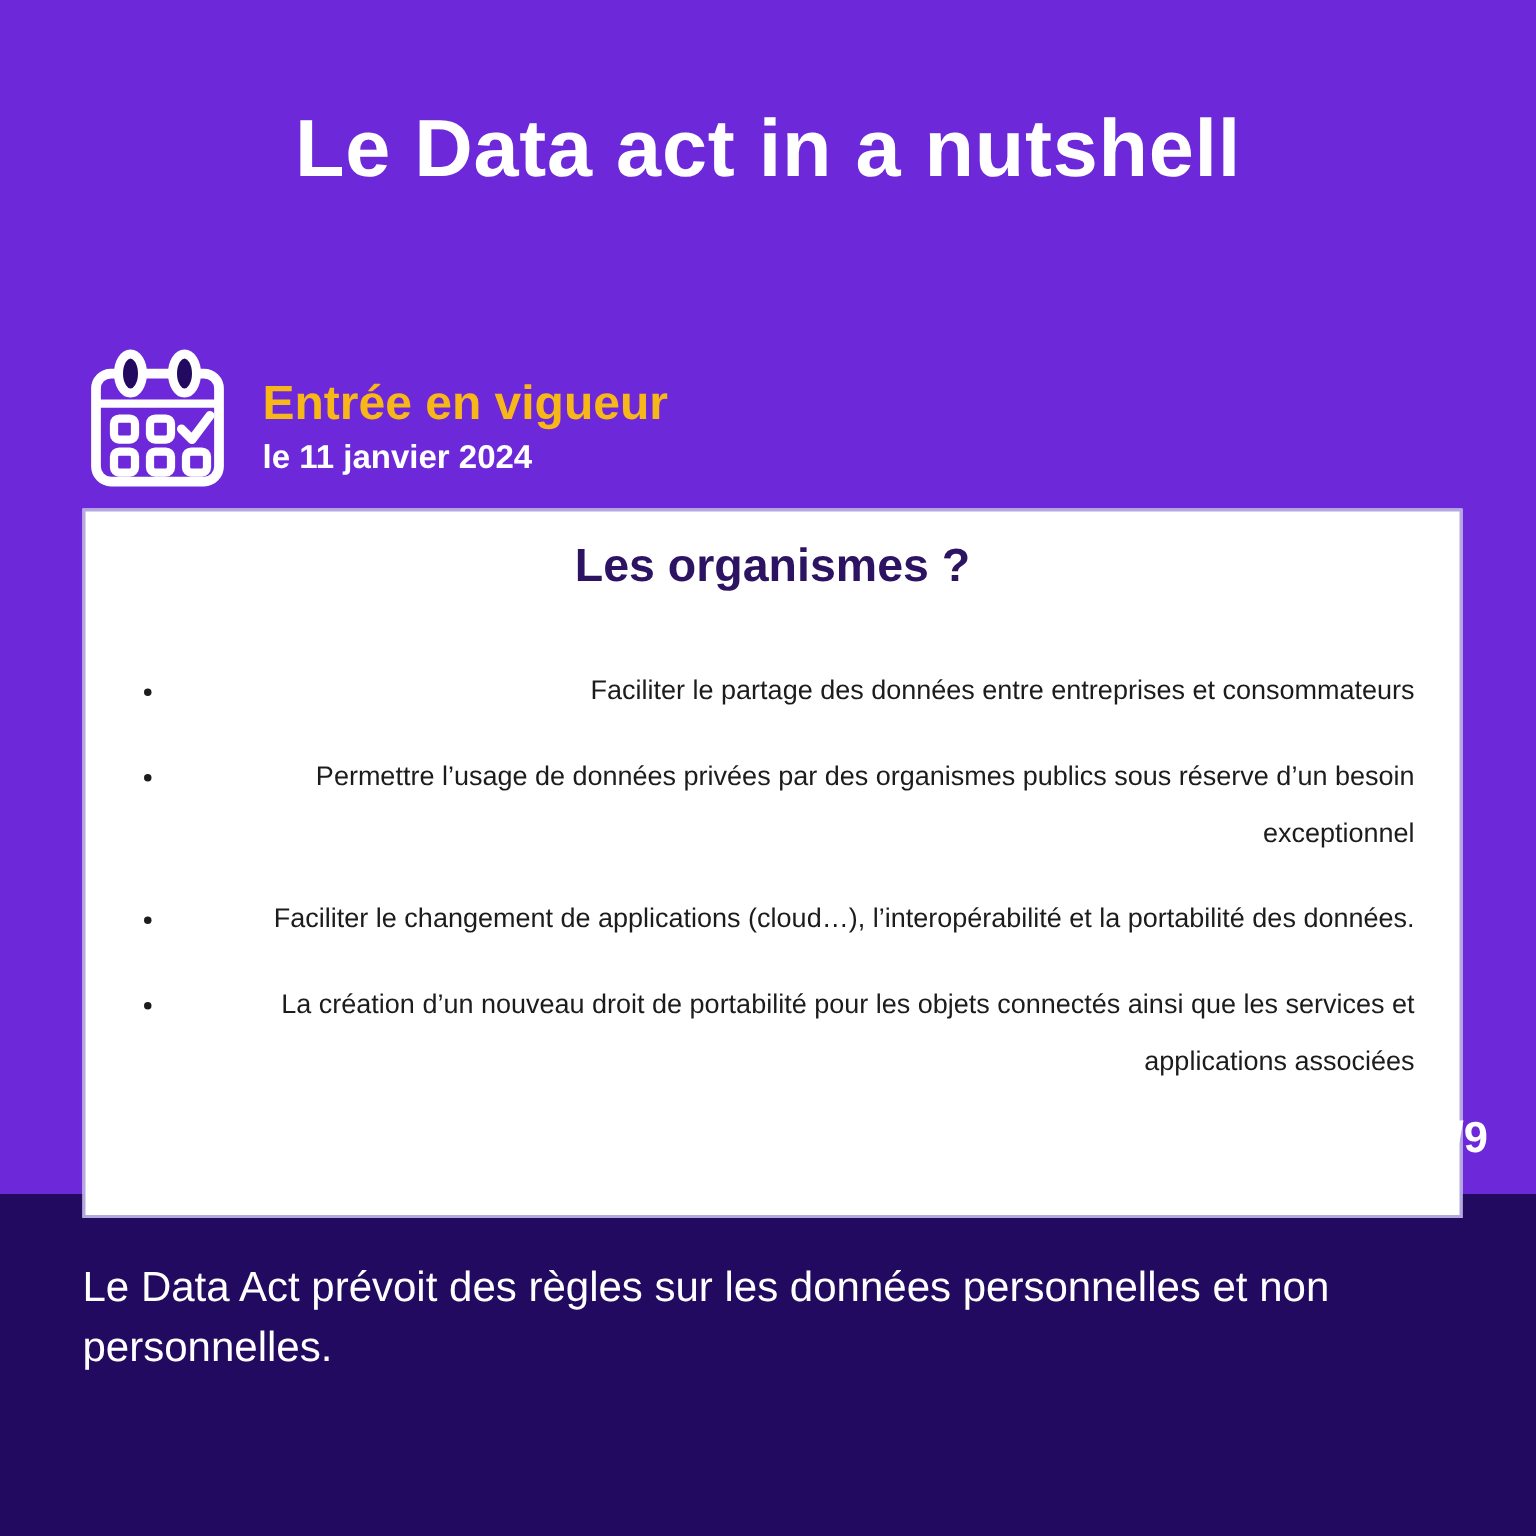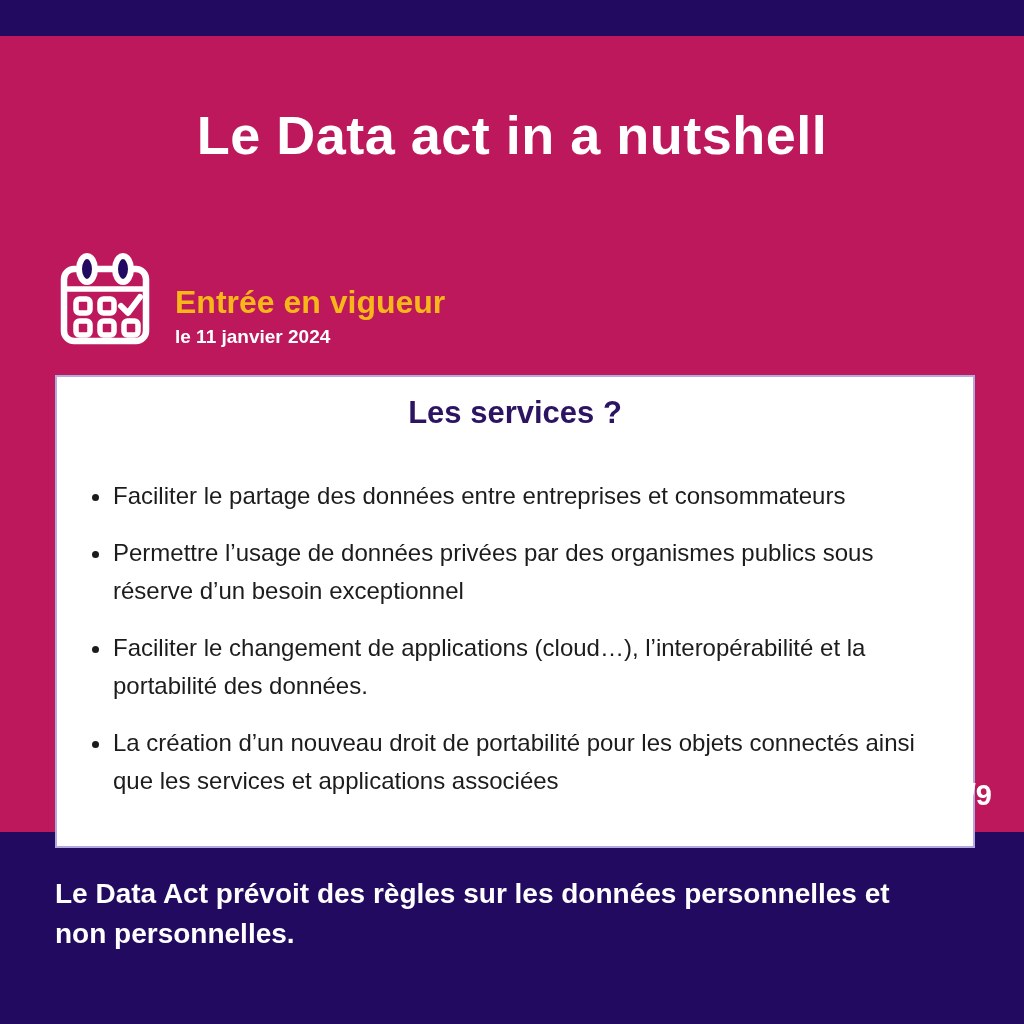--- a/index.html
+++ b/index.html
@@ -5,52 +5,51 @@
   html, body { margin: 0; padding: 0; }
   body {
     width: 1024px; height: 1024px;
     background: #220A60;
     font-family: "Liberation Sans", sans-serif;
     overflow: hidden;
   }
   .canvas {
     position: relative;
     width: 1024px; height: 796px;
-    background: #be185d;
-    margin-top: 36px;
+    background: #6d28d9;
   }
   .title {
     position: absolute;
     top: 68px; left: 0; width: 1024px;
     text-align: center;
     color: #FFFFFF;
     font-size: 54px;
     font-weight: 800;
     letter-spacing: 0.5px;
     margin: 0;
   }
   .entry-block {
     position: absolute;
-    top: 212px; left: 55px;
+    top: 228px; left: 55px;
     display: flex;
-    align-items: flex-end;
+    align-items: center;
     gap: 20px;
   }
   .entry-icon { width: 100px; height: 102px; flex: 0 0 auto; }
   .entry-text { padding-top: 10px; }
   .entry-heading {
     color: #F7B718;
     font-size: 32px;
     font-weight: 800;
     line-height: 1.2;
     margin: 0;
   }
   .entry-date {
     color: #FFFFFF;
-    font-size: 19px;
+    font-size: 22px;
     font-weight: 700;
     line-height: 1.3;
     margin: 4px 0 0 0;
   }
   .card {
     position: absolute;
     top: 339px; left: 55px;
     width: 920px; height: 473px;
     background: #FFFFFF;
     border: 2px solid #B3A8E0;
@@ -63,32 +62,33 @@
     font-size: 31px;
     font-weight: 800;
   }
   .card-bullets {
     margin: 46px 30px 0 28px;
     padding-left: 28px;
     list-style: disc;
     color: #1C1C1C;
   }
   .card-bullets li {
-    font-size: 24px;
+    font-size: 18px;
     line-height: 38px;
     margin-bottom: 19px;
+    text-align: right;
   }
   .footer-note {
     position: absolute;
     top: 838px; left: 55px;
     width: 850px;
     color: #FFFFFF;
     font-size: 28px;
     line-height: 40px;
-    font-weight: 700;
+    font-weight: 400;
     margin: 0;
   }
   .page-indicator {
     position: absolute;
     right: 32px; bottom: 20px;
     color: #FFFFFF;
     font-size: 29px;
     font-weight: 700;
   }
 </style>
@@ -114,21 +114,21 @@
         <rect x="69" y="72" width="14" height="14" rx="3.5" fill="none" stroke="#FFFFFF" stroke-width="5.5"></rect>
       </svg>
     </span>
     <div class="entry-text">
       <p class="entry-heading">Entrée en vigueur</p>
       <p class="entry-date">le 11 janvier 2024</p>
     </div>
   </div>
 
   <div class="card">
-    <h2 class="card-heading">Les services ?</h2>
+    <h2 class="card-heading">Les organismes ?</h2>
     <ul class="card-bullets">
       <li>Faciliter le partage des données entre entreprises et consommateurs</li>
       <li>Permettre l’usage de données privées par des organismes publics sous réserve d’un besoin exceptionnel</li>
       <li>Faciliter le changement de applications (cloud…), l’interopérabilité et la portabilité des données.</li>
       <li>La création d’un nouveau droit de portabilité pour les objets connectés ainsi que les services et applications associées</li>
     </ul>
   </div>
 
   <p class="footer-note">Le Data Act prévoit des règles sur les données personnelles et non personnelles.</p>
 

